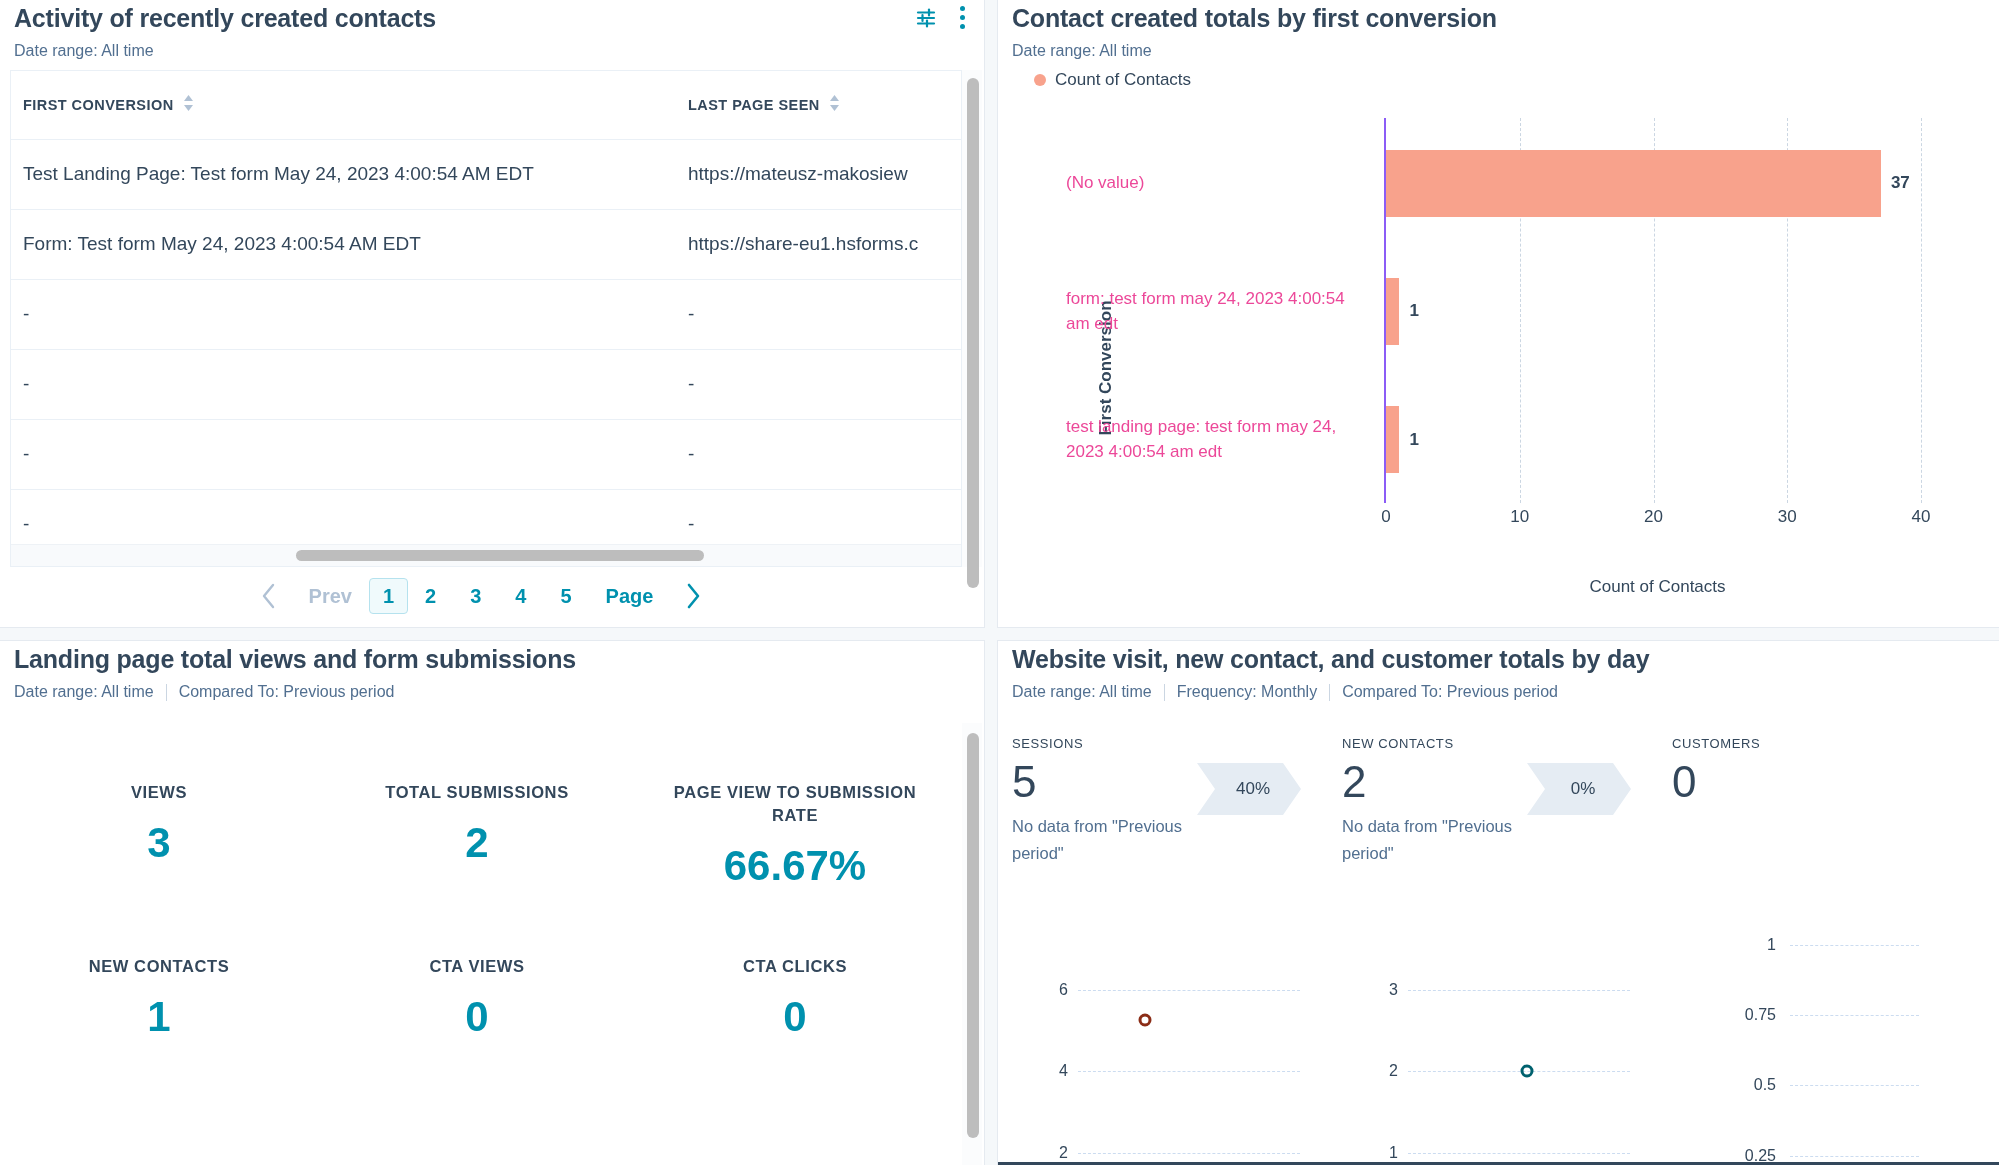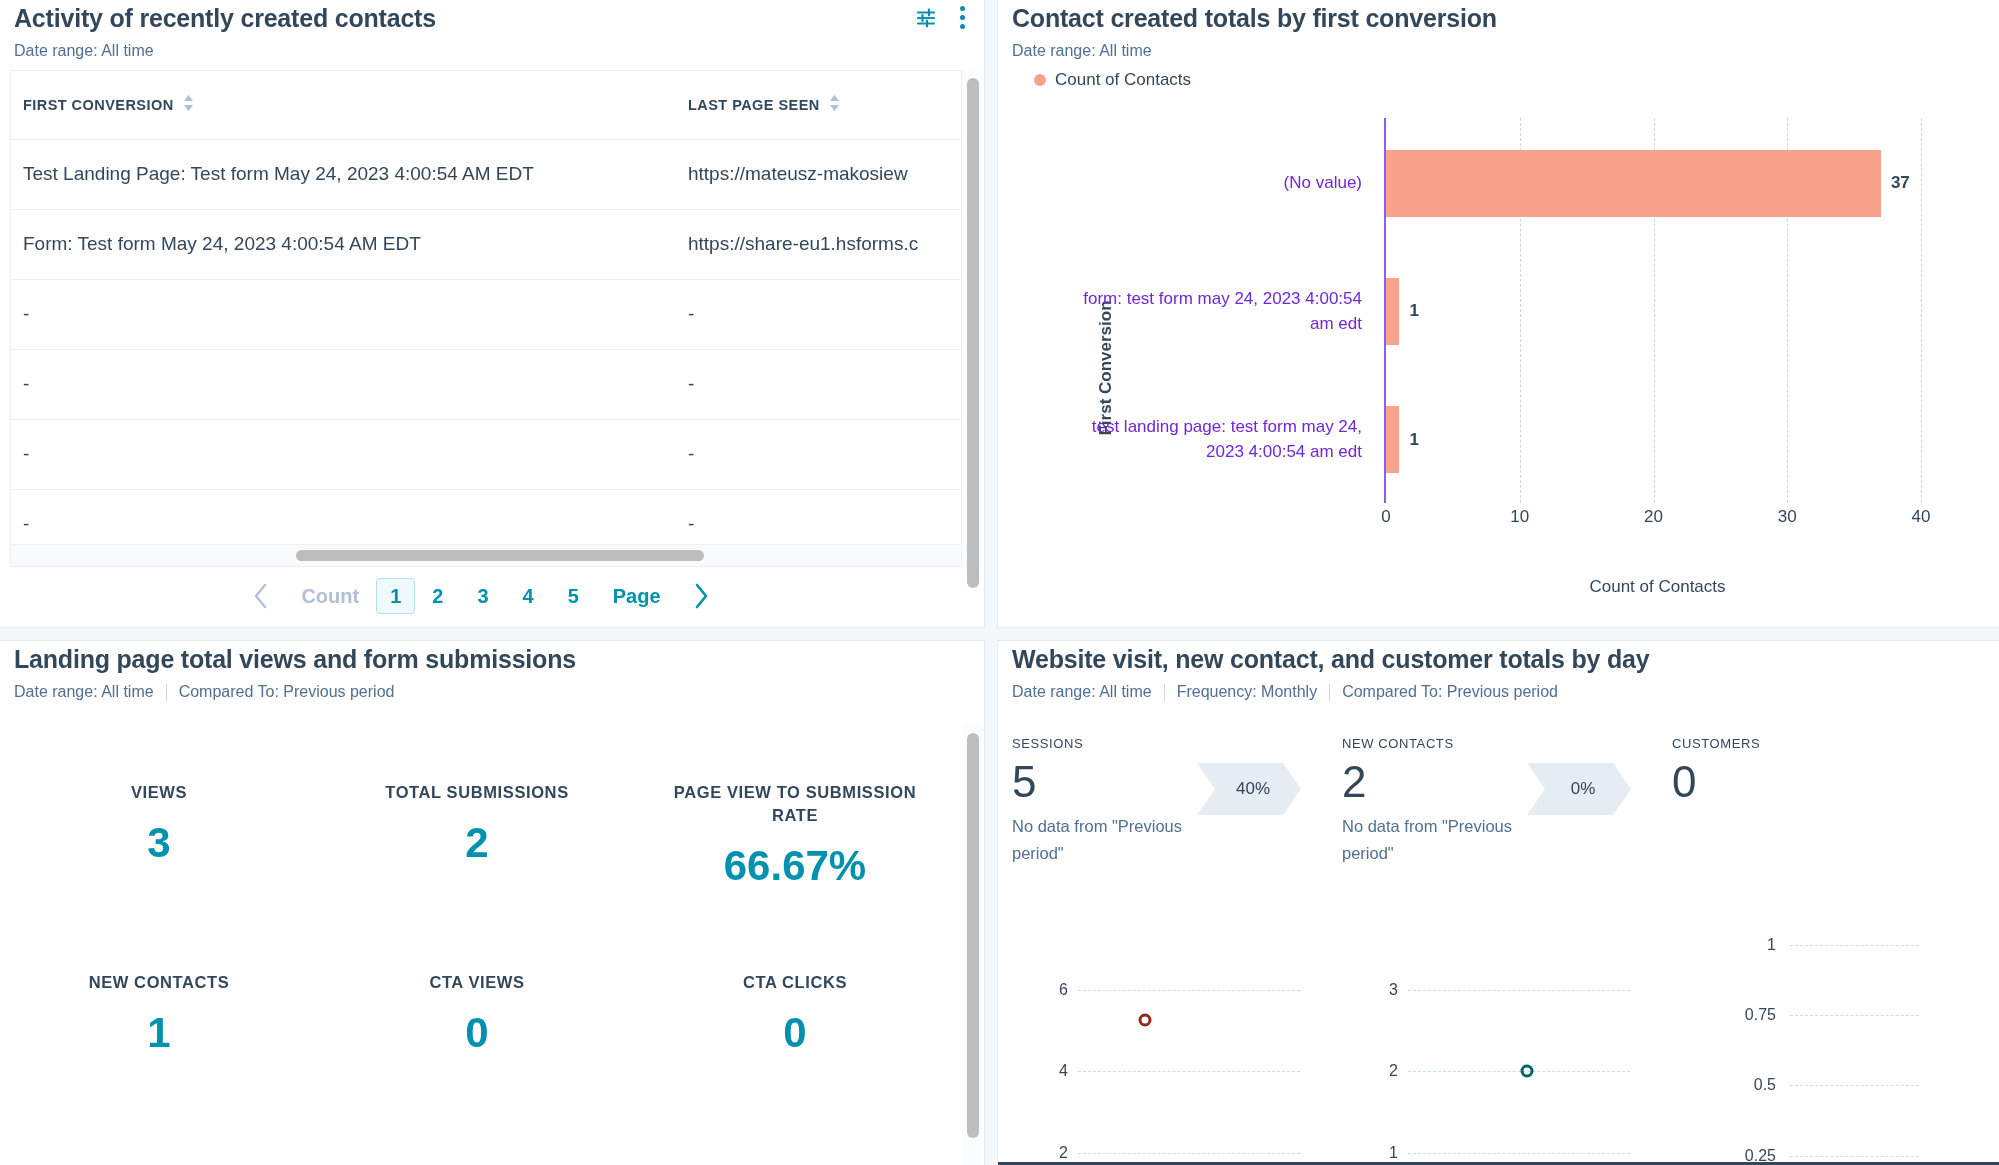--- a/index.html
+++ b/index.html
@@ -124,43 +124,43 @@
     position: absolute; top: 0; bottom: 0; width: 0;
     border-left: 1px dashed #cbd6e2;
   }
   .barrow { position: absolute; left: 0; right: 0; }
   .bar { position: absolute; background: #f8a28c; left: 0; top: 0; bottom: 0; }
   .barval {
     position: absolute; font-size: 17px; font-weight: 700; color: #33475b;
     top: 50%; transform: translateY(-50%); white-space: nowrap;
   }
   .catlabel {
-    position: absolute; right: 14px; text-align: right;
-    font-size: 17px; color: #6d28d9; line-height: 25px;
+    position: absolute; right: 14px; text-align: left;
+    font-size: 17px; color: #ec4899; line-height: 25px;
     top: 50%; transform: translateY(-50%); width: 296px;
   }
   .xtick {
     position: absolute; top: 4px; font-size: 17px; color: #33475b;
     transform: translateX(-50%);
   }
   .xaxis-title {
     position: absolute; left: 318px; right: 0; bottom: 30px;
     text-align: center; font-size: 17px; color: #33475b;
   }
   .legend {
     display: flex; align-items: center; gap: 9px; margin-top: 10px; padding-left: 22px;
   }
   .legend-dot { width: 12px; height: 12px; border-radius: 50%; background: #f8a28c; }
   .legend-txt { font-size: 17px; color: #33475b; }
 
   
   .kpi-grid {
     position: absolute; left: 0; right: 30px; top: 140px;
     display: grid; grid-template-columns: repeat(3, 1fr);
-    row-gap: 80px;
+    row-gap: 64px;
   }
   .kpi { text-align: center; padding: 0 24px; }
   .kpi-label {
     font-size: 16.5px; font-weight: 700; color: #33475b;
     letter-spacing: 0.6px; line-height: 23px;
   }
   .kpi-value {
     font-size: 42px; font-weight: 700; color: #0091ae; margin-top: 14px;
     line-height: 50px;
   }
@@ -309,21 +309,21 @@
 
     <div class="vscroll-track"></div>
     <div class="vscroll-thumb"></div>
 
     <nav class="pagination">
       <span class="pg-arrow">
         <svg width="18" height="28" viewBox="0 0 18 28" fill="none" stroke="#b0c1d4" stroke-width="2.4" stroke-linecap="round" stroke-linejoin="round">
             <polyline points="13,3 4,14 13,25"></polyline>
           </svg>
       </span>
-      <span class="pg disabled">Count</span>
+      <span class="pg disabled">Prev</span>
       <span class="pg current">1</span>
       <span class="pg">2</span>
       <span class="pg">3</span>
       <span class="pg">4</span>
       <span class="pg">5</span>
       <span class="pg">Page</span>
       <span class="pg-arrow">
         <svg width="18" height="28" viewBox="0 0 18 28" fill="none" stroke="#0091ae" stroke-width="2.6" stroke-linecap="round" stroke-linejoin="round">
             <polyline points="5,3 14,14 5,25"></polyline>
           </svg>

